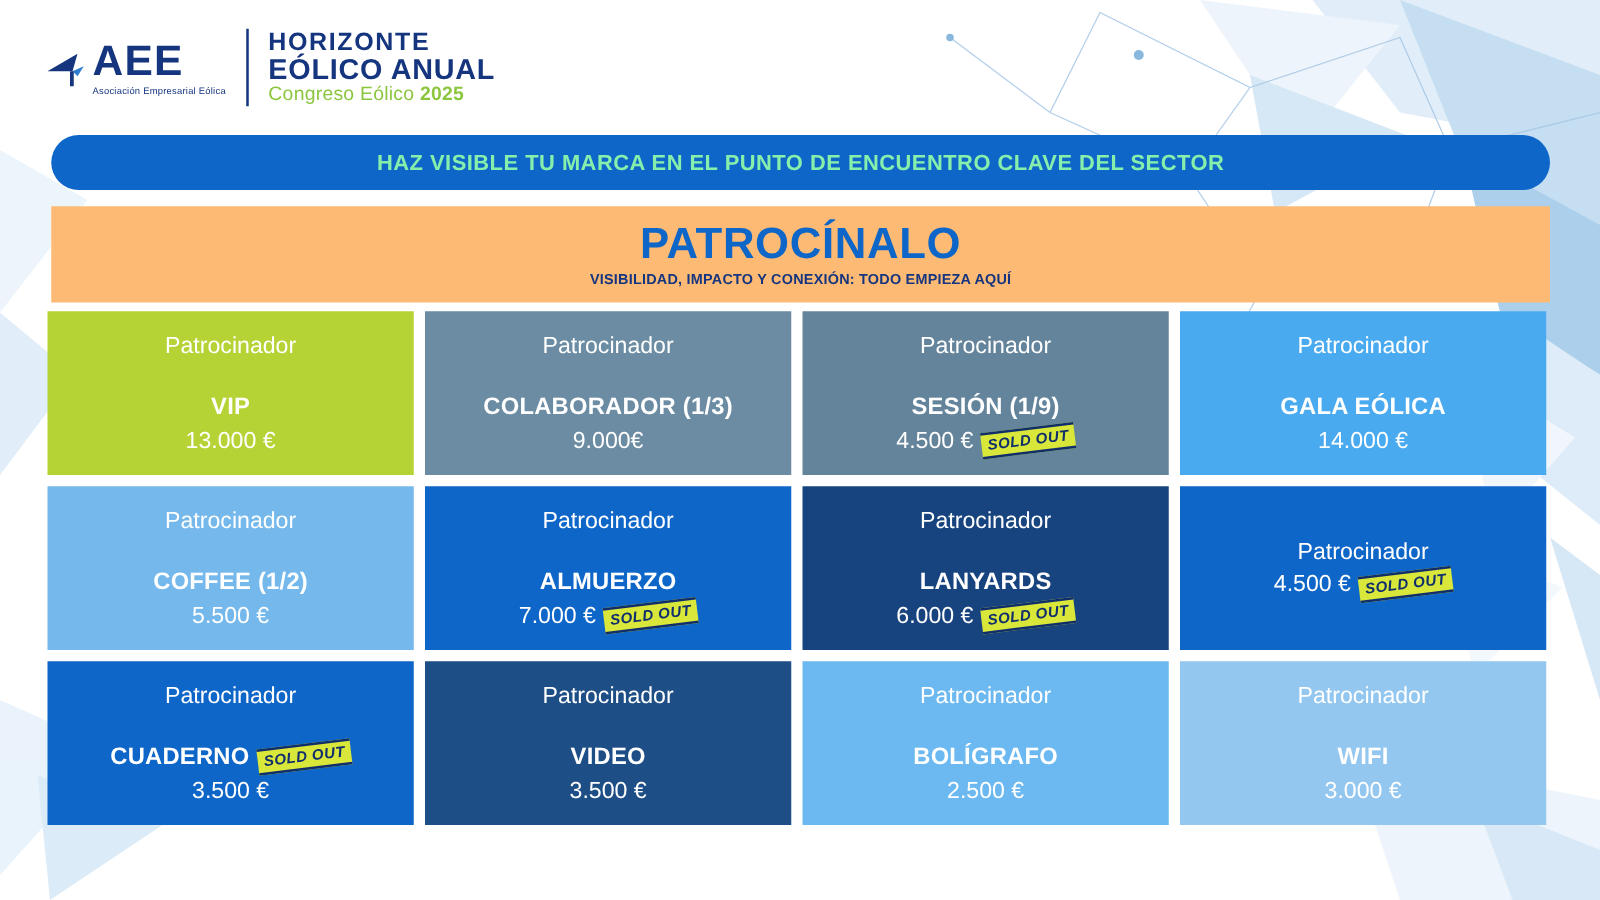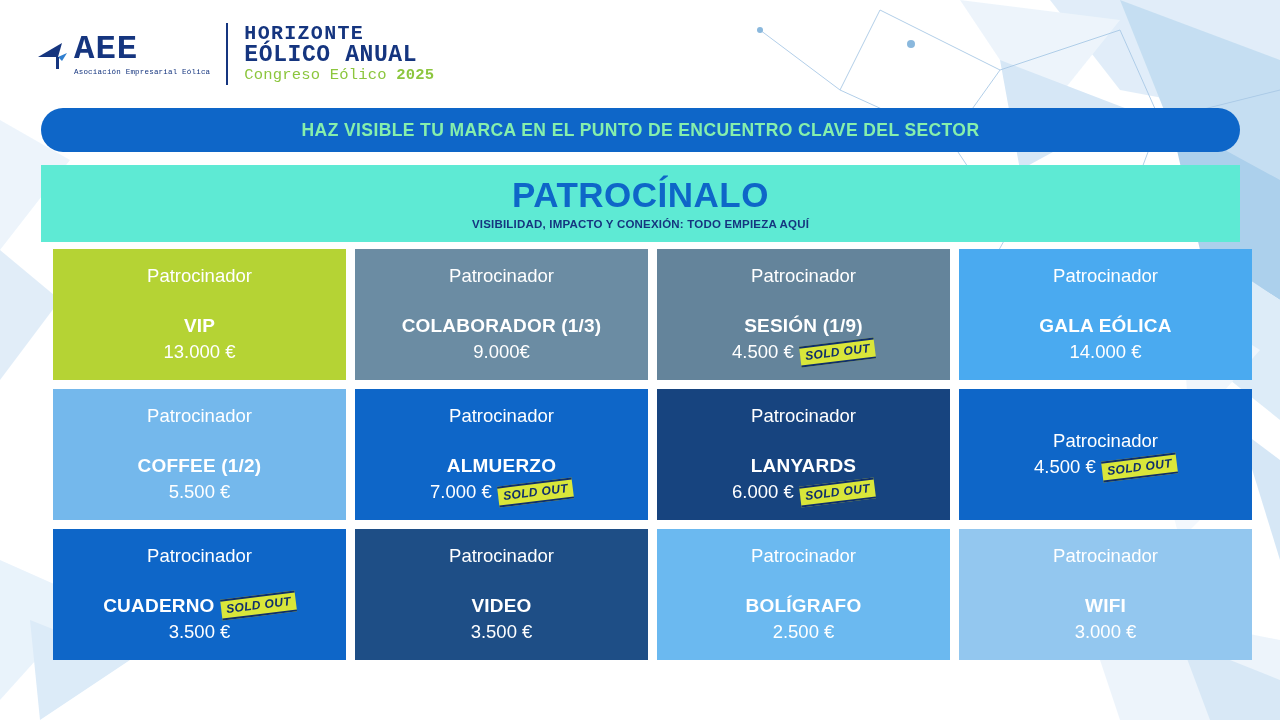--- a/index.html
+++ b/index.html
@@ -22,21 +22,20 @@
     width: 1280px; height: 720px;
     pointer-events: none;
   }
 
   
   .header {
     position: absolute;
     left: 36px; top: 18px;
     display: flex; align-items: center;
     height: 72px;
-    font-family: Liberation Mono, monospace;
   }
   .logo-block { display: flex; align-items: center; }
   .logo-mark { width: 34px; height: 34px; margin-right: 4px; }
   .logo-text { display: flex; flex-direction: column; line-height: 1; }
   .logo-aee {
     font-size: 34px; font-weight: bold; letter-spacing: 1px;
     color: #15357f;
   }
   .logo-sub {
     font-size: 7.5px; color: #15357f; letter-spacing: .2px;
@@ -70,37 +69,37 @@
     color: #86efac;
     display: flex; align-items: center; justify-content: center;
     font-size: 17.5px; font-weight: bold; letter-spacing: .4px;
   }
 
   
   .pat-head {
     position: absolute;
     left: 41px; top: 165px;
     width: 1199px; height: 77px;
-    background: #5eead4;
+    background: #fdba74;
     display: flex; flex-direction: column;
     align-items: center; justify-content: center;
   }
   .pat-title {
     font-size: 35px; font-weight: bold; color: #0e66c8;
     letter-spacing: .5px; line-height: 1.05;
   }
   .pat-sub {
     font-size: 11.5px; font-weight: bold; color: #15357f;
     letter-spacing: .2px; margin-top: 4px;
   }
 
   
   .grid {
     position: absolute;
-    left: 53px; top: 249px;
+    left: 38px; top: 249px;
     width: 1199px;
     display: grid;
     grid-template-columns: repeat(4, 293px);
     grid-auto-rows: 131px;
     column-gap: 9px; row-gap: 9px;
   }
   .card {
     position: relative;
     display: flex; flex-direction: column;
     align-items: center; justify-content: center;

